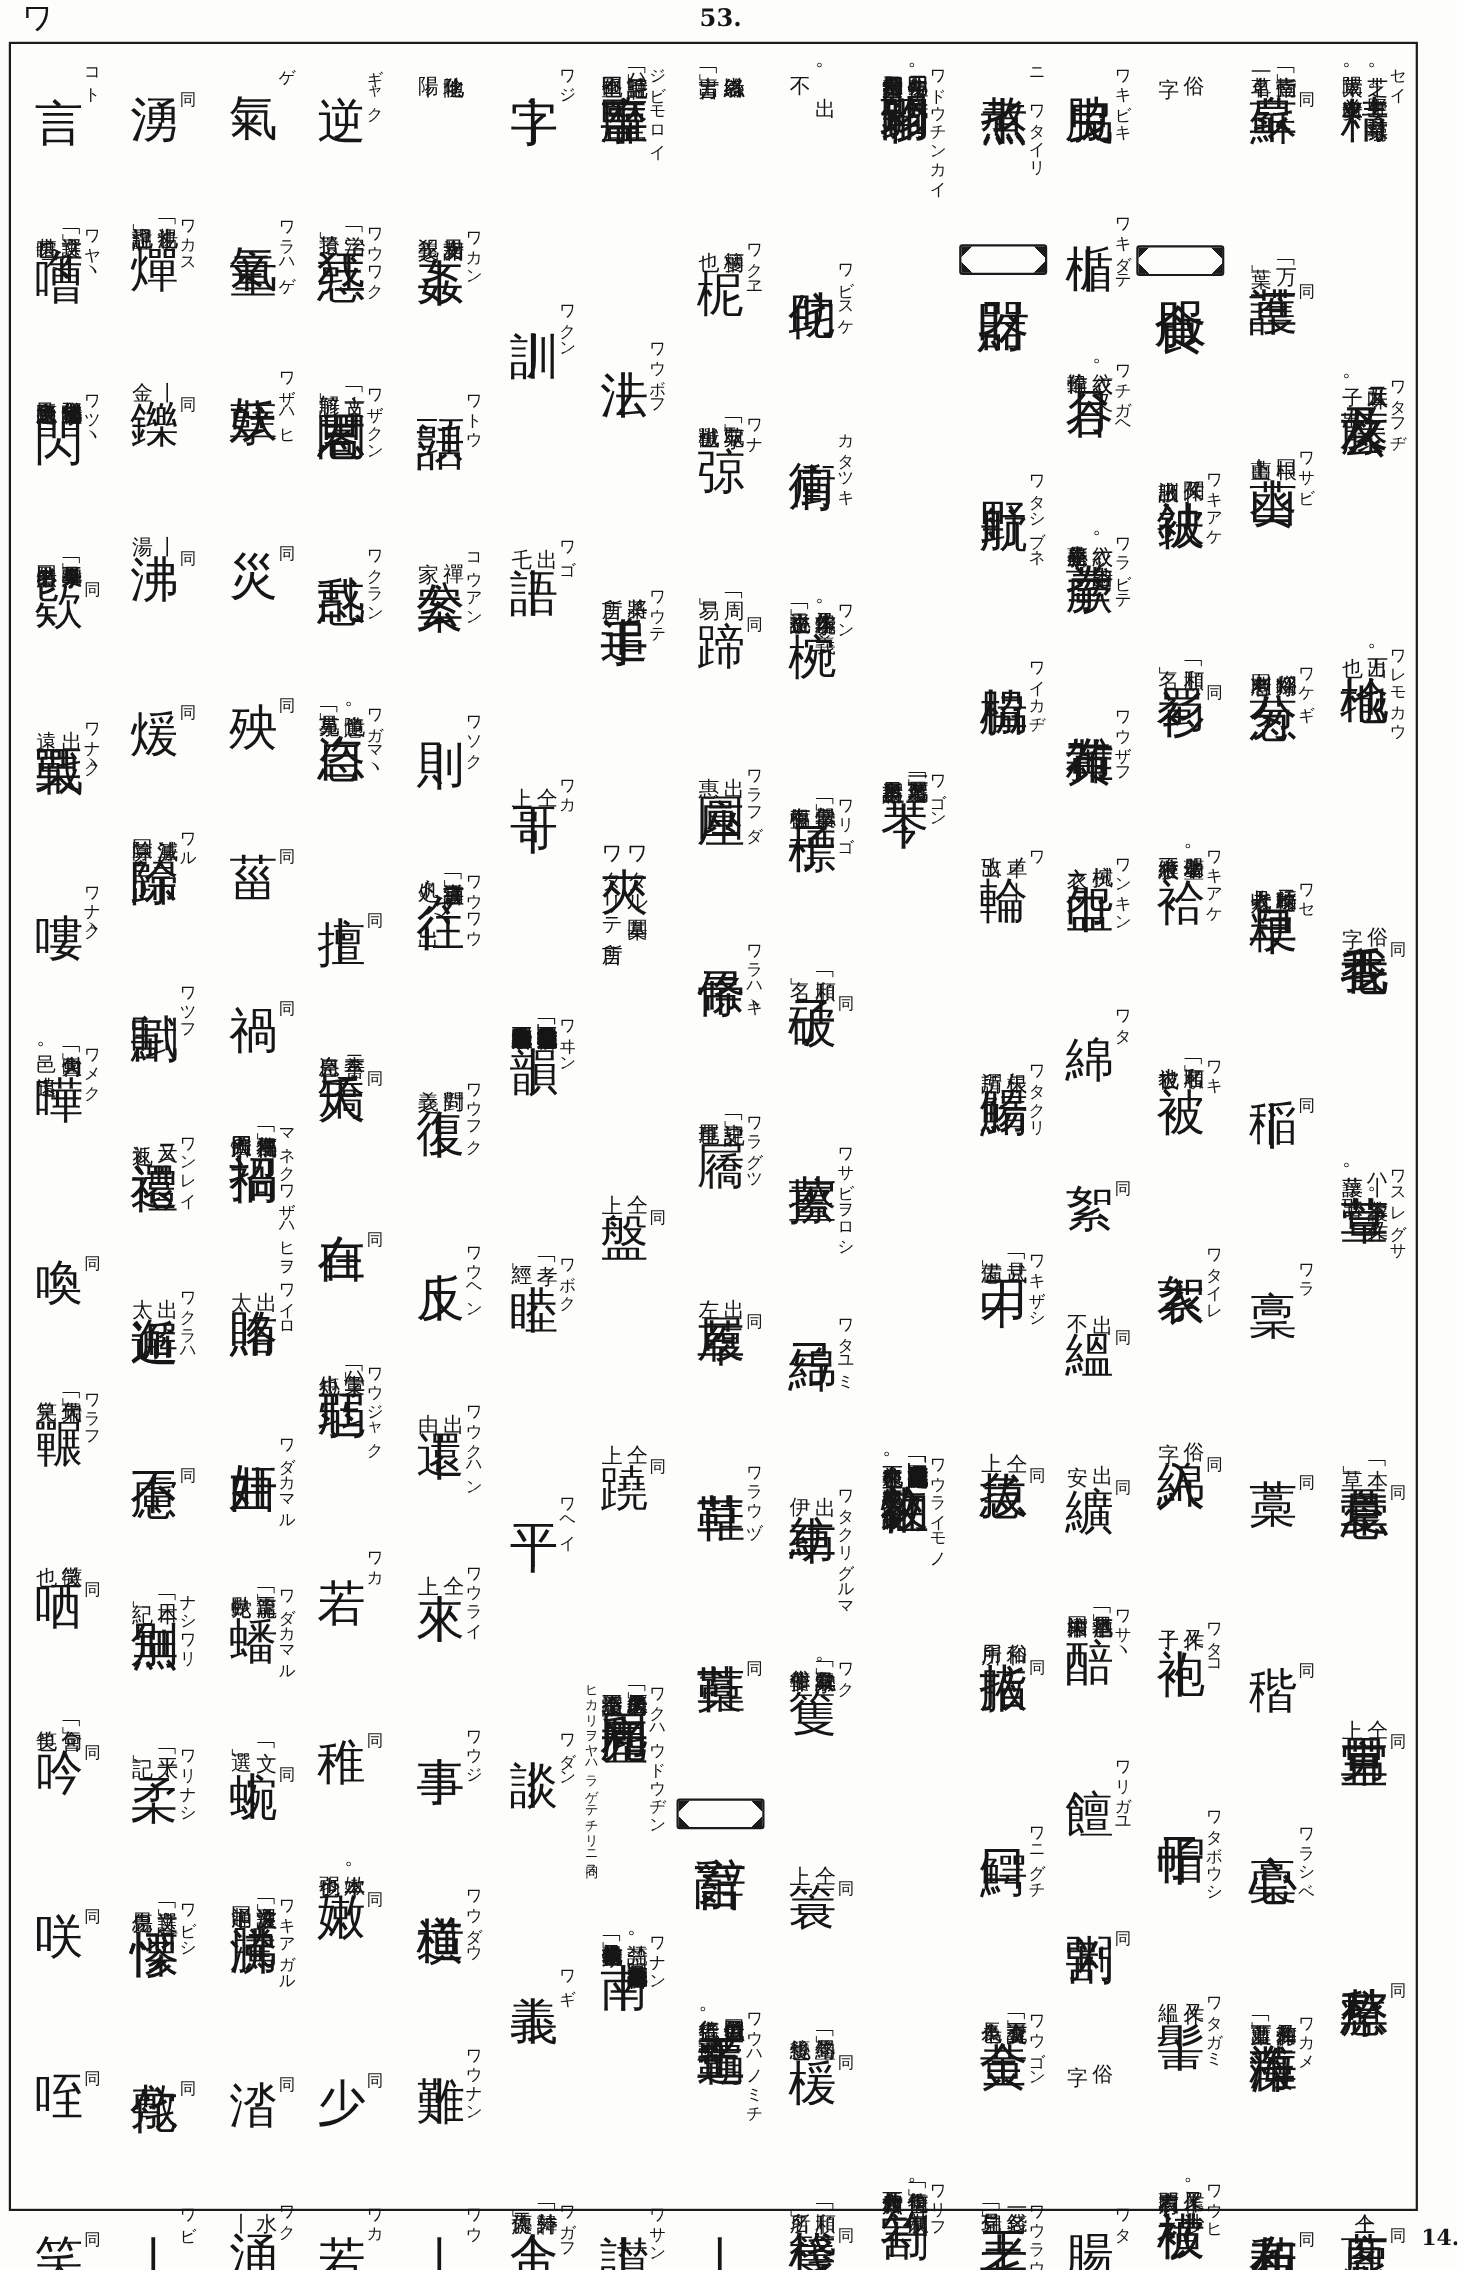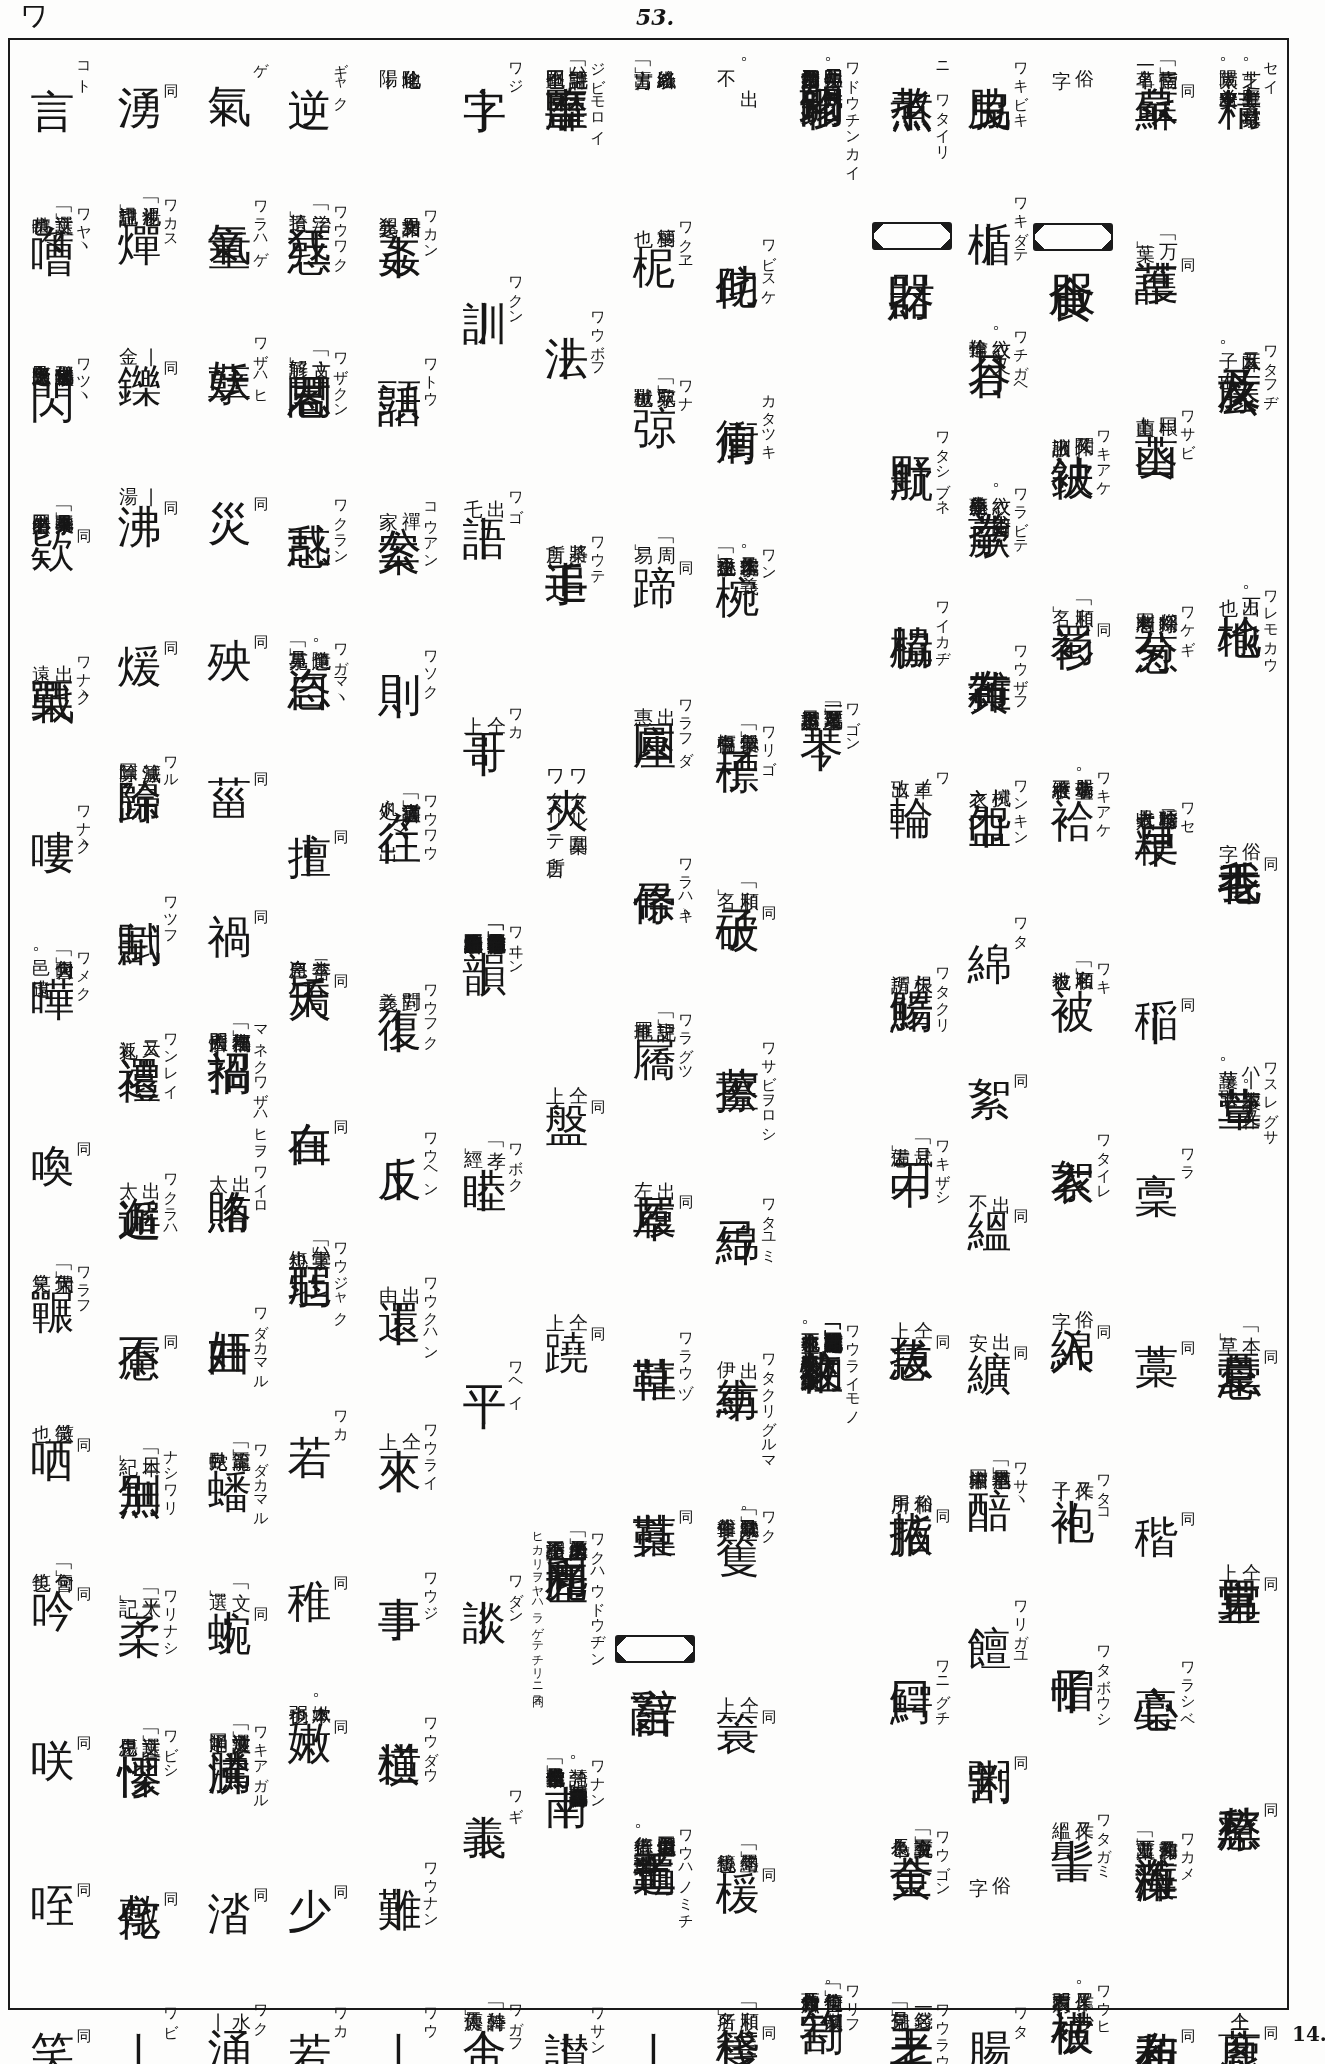--- a/index.html
+++ b/index.html
@@ -6,21 +6,21 @@
   #page {
     position: relative; width: 1325px; height: 2064px; overflow: hidden;
     background: #fdfdfc; color: #161616;
     font-family: "DejaVu Serif", "Liberation Serif", serif;
   }
   .frame {
     position: absolute; left: 8px; top: 38px; width: 1281px; height: 1972px;
     border: 2.5px solid #1b1b1b; box-sizing: border-box;
   }
   .hdr-kana { position: absolute; left: 20px; top: 2px; font-size: 28px; line-height: 1; }
-  .hdr-num  { position: absolute; left: 636px; top: 6px; font-size: 22px; font-weight: bold; font-style: italic; line-height: 1; }
+  .hdr-num  { position: absolute; left: 636px; top: 6px; font-size: 22px; font-weight: bold; line-height: 1; }
   .ftr-num  { position: absolute; left: 1292px; top: 2024px; font-size: 20px; font-weight: bold; line-height: 1; }
 
   #columns { position: absolute; left: 0; top: 0; width: 1325px; height: 2064px; }
   .col {
     position: absolute; top: 52px; height: 1945px; width: 84px;
     display: flex; flex-direction: column; justify-content: space-between; align-items: center;
   }
   .col:nth-child(1)  { left: 1198px; }
   .col:nth-child(2)  { left: 1115px; }
   .col:nth-child(3)  { left: 1031px; }

